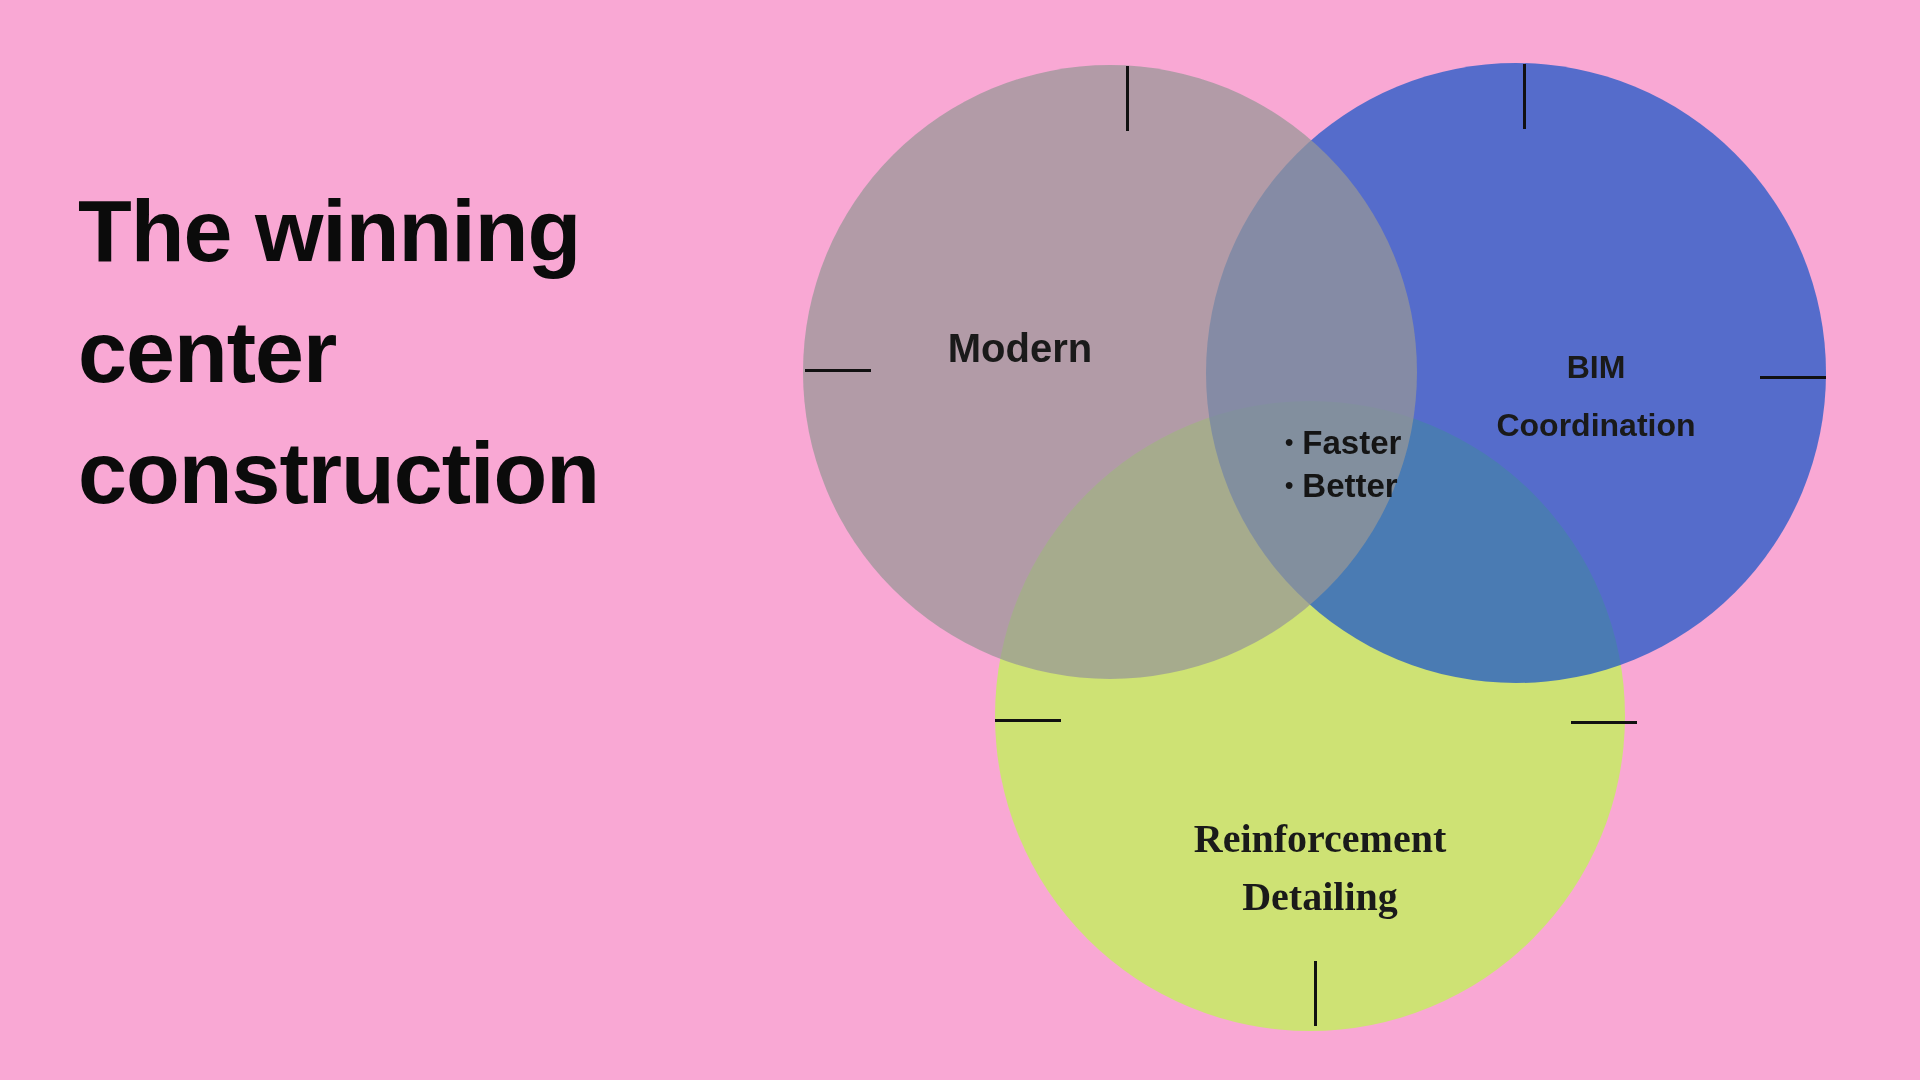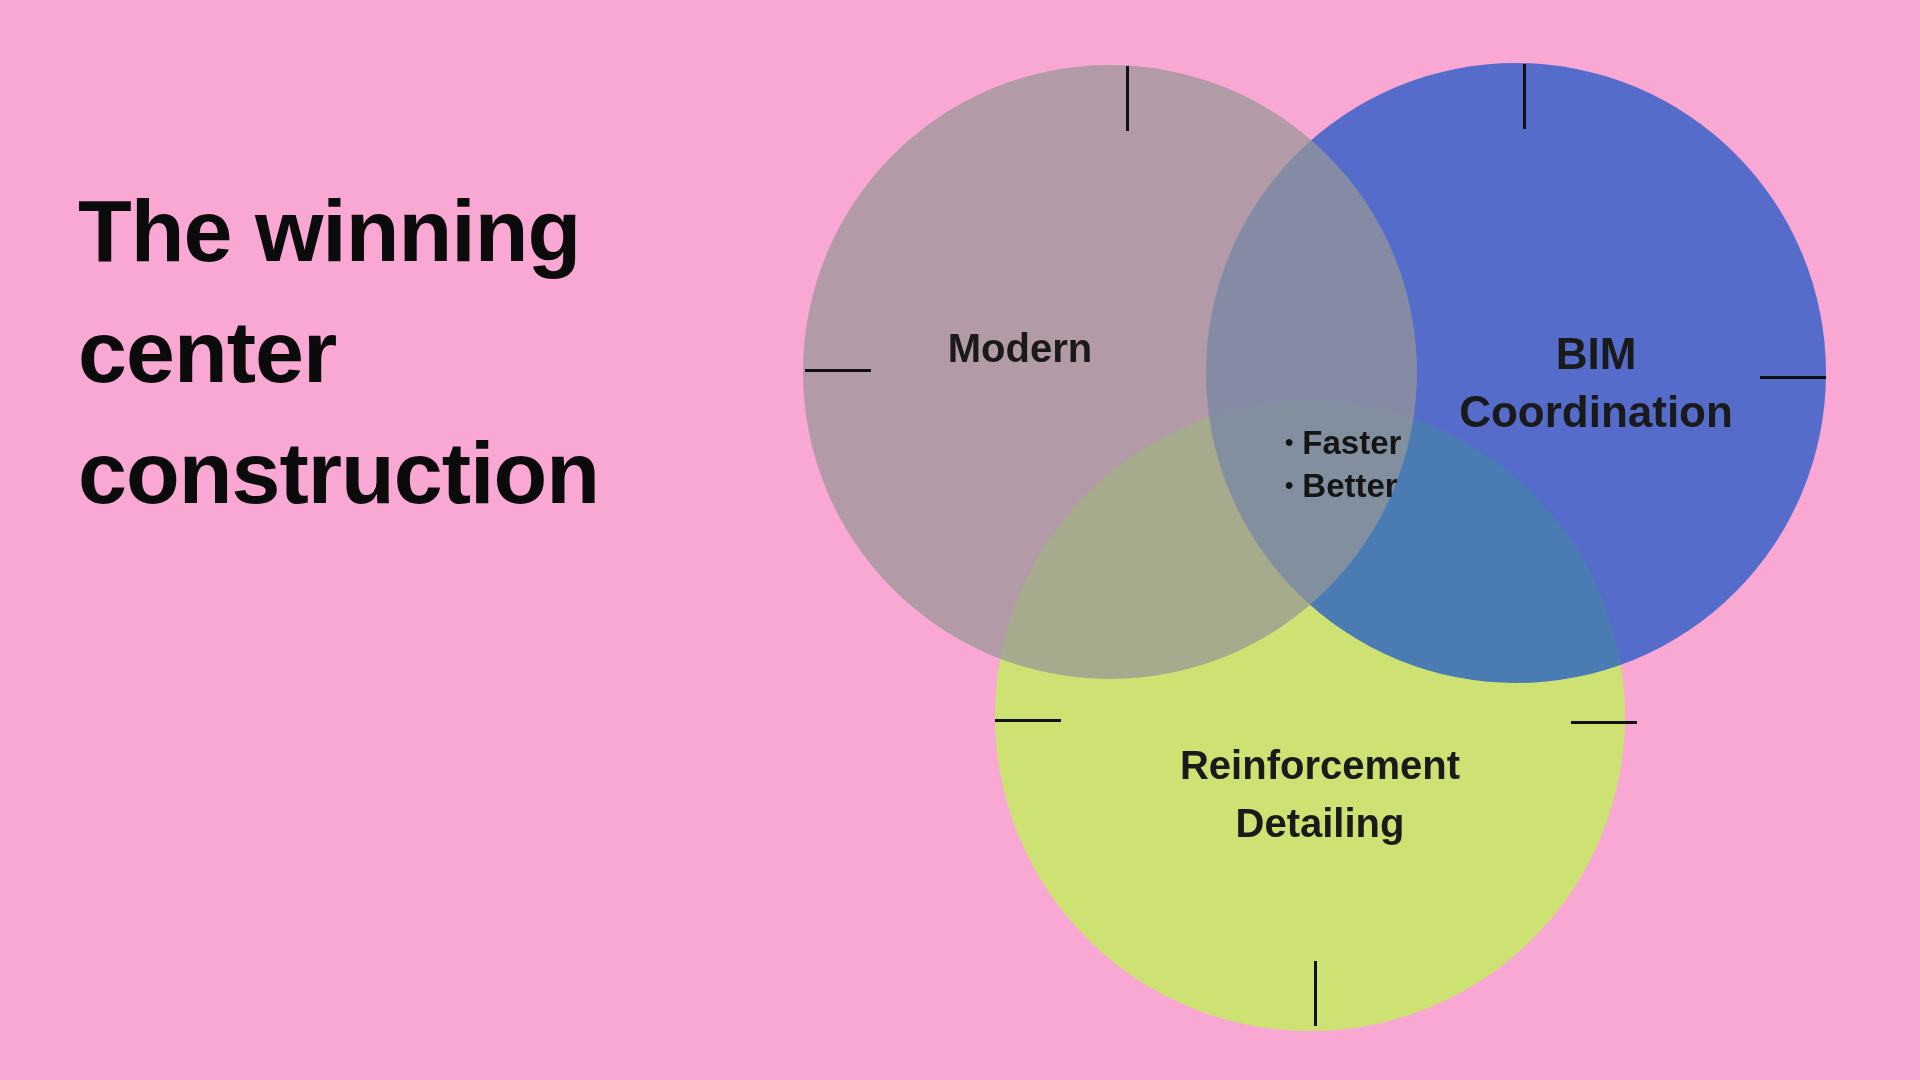--- a/index.html
+++ b/index.html
@@ -31,22 +31,22 @@
   .tick-formwork-left{left:805px;top:369px;}
   .tick-bim-top{left:1523px;top:64px;}
   .tick-bim-right{left:1760px;top:376px;}
   .tick-reinforcement-left{left:995px;top:719px;}
   .tick-reinforcement-right{left:1571px;top:721px;}
   .tick-reinforcement-bottom{left:1314px;top:961px;}
 
   
   .vlabel{position:absolute;font-weight:700;color:#1a1a1a;text-align:center;}
   .label-formwork{left:820px;top:320px;width:400px;font-size:40px;line-height:57px;}
-  .label-bim{left:1376px;top:325px;width:440px;font-size:44px;line-height:58px;}
-  .label-reinforcement{left:1070px;top:736px;width:500px;font-size:40px;line-height:58px;}
+  .label-bim{left:1376px;top:338px;width:440px;font-size:32px;line-height:58px;}
+  .label-reinforcement{left:1070px;top:810px;width:500px;font-size:40px;line-height:58px;font-family:Liberation Serif, serif;}
   .vlabel-line{display:block;}
 
   
   .center-list{
     position:absolute;left:1253px;top:421px;width:220px;
     font-size:33px;line-height:43px;font-weight:700;color:#151515;text-align:left;
   }
   .center-item{white-space:nowrap;margin-left:32px;}
   .bullet{font-size:0.72em;margin-right:9px;vertical-align:3px;}
 </style>

